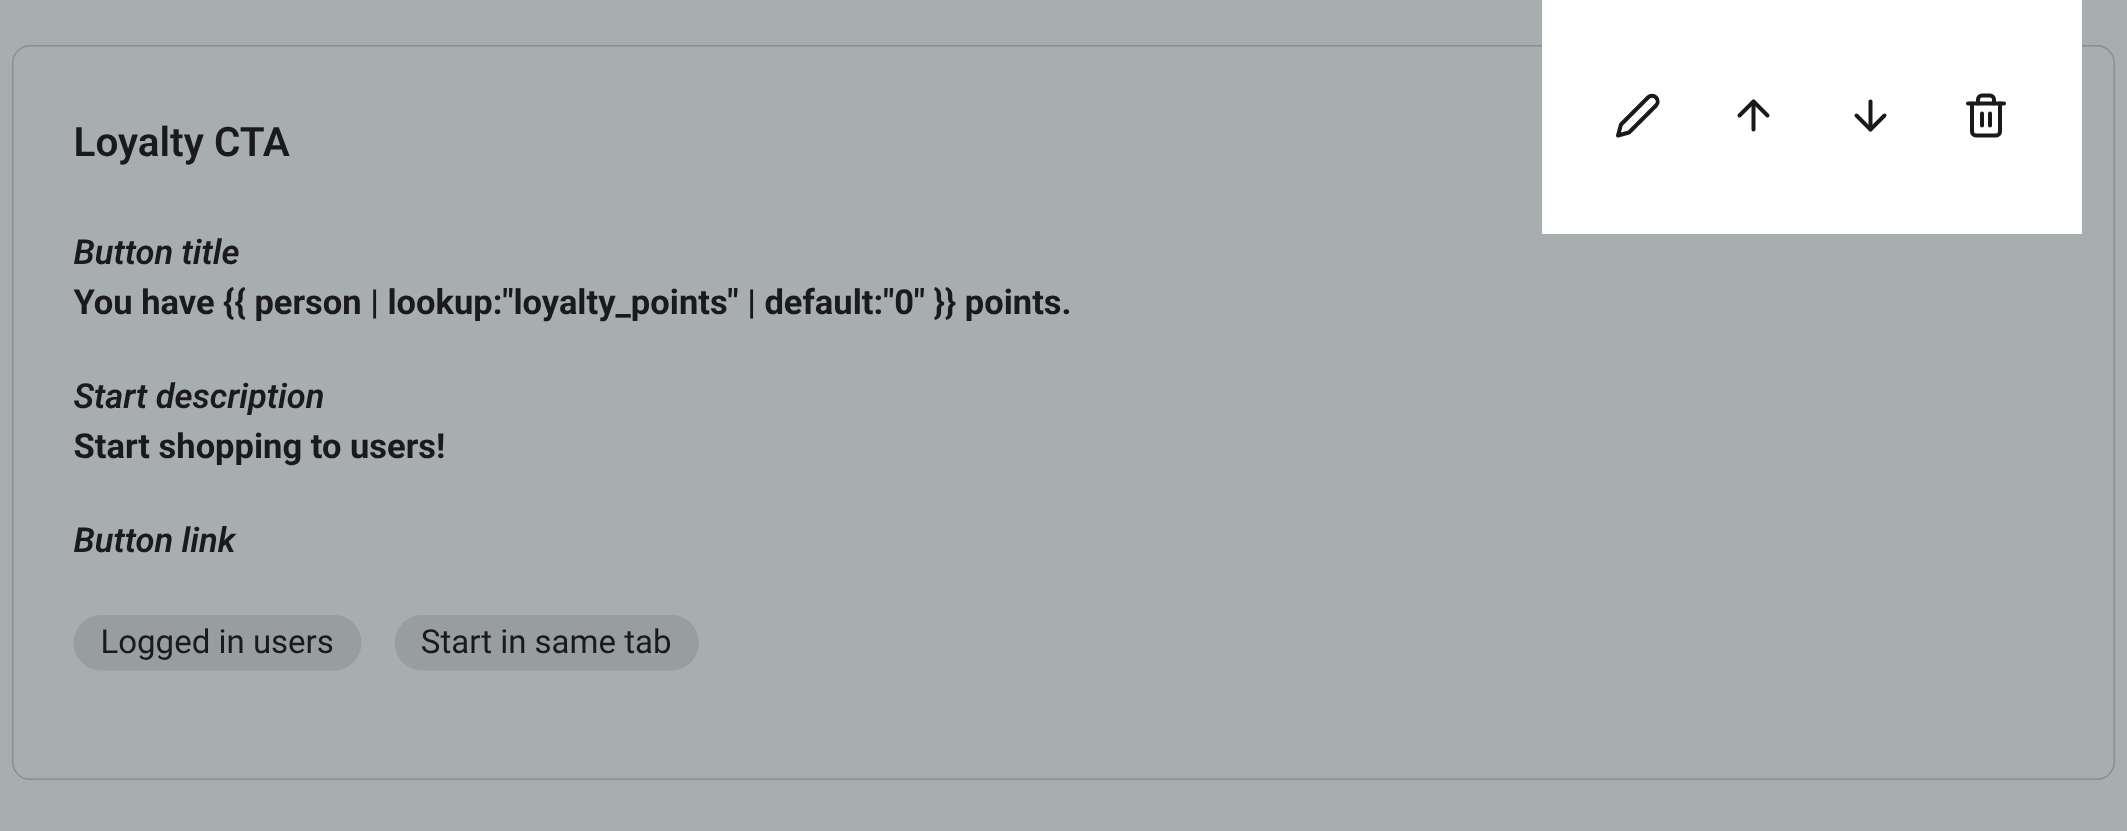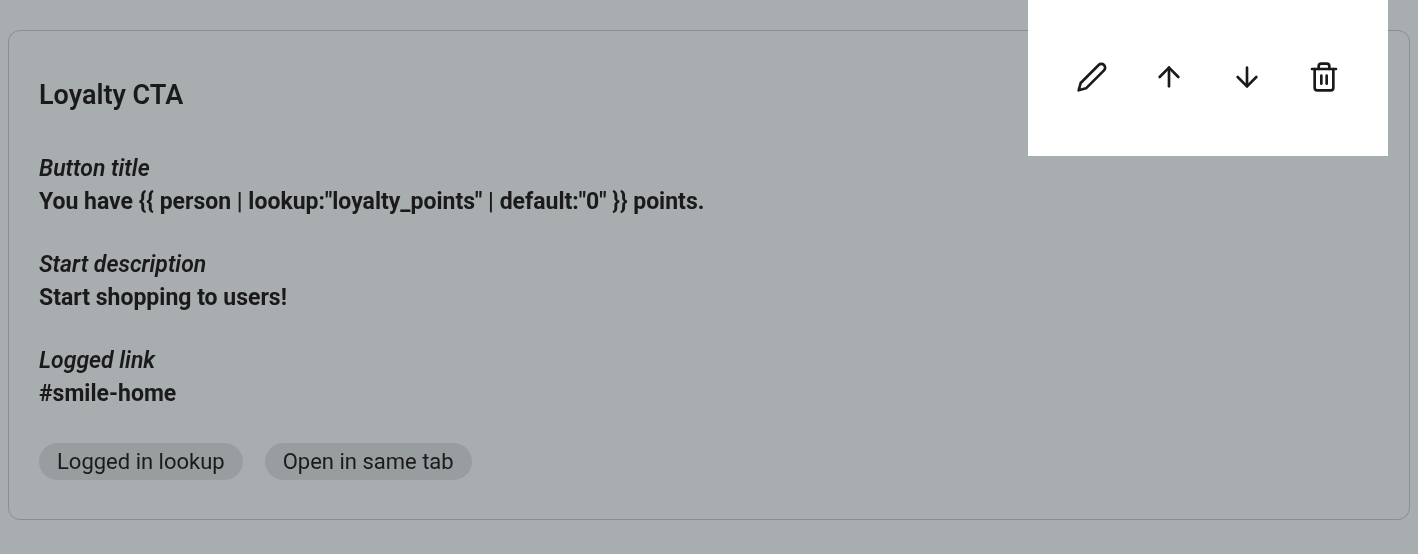--- a/index.html
+++ b/index.html
@@ -17,21 +17,21 @@
     }
     
     .card {
       position: absolute;
       top: 30px;
       left: 8px;
       right: 8px;
       bottom: 34px;
       border: 1px solid #888e92;
       border-radius: 12px;
-      padding: 48px 30px 30px 30px;
+      padding: 48px 30px 30px 40px;
     }
     
     .card-title {
       font-size: 27px;
       font-weight: 600;
       color: #1a1a1a;
       margin-bottom: 44px;
     }
     
     .field-group {
@@ -105,27 +105,26 @@
     <div class="field-label">Button title</div>
     <div class="field-value">You have {{ person | lookup:"loyalty_points" | default:"0" }} points.</div>
   </div>
 
   <div class="field-group">
     <div class="field-label">Start description</div>
     <div class="field-value">Start shopping to users!</div>
   </div>
 
   <div class="field-group">
-    <div class="field-label">Logged link</div>
-    <div class="field-value">#smile-home</div>
+    <div class="field-label">Button link</div>
   </div>
 
   <div class="tags">
-    <span class="tag">Logged in lookup</span>
-    <span class="tag">Open in same tab</span>
+    <span class="tag">Logged in users</span>
+    <span class="tag">Start in same tab</span>
   </div>
 </div>
 
 <div class="toolbar">
   <button class="toolbar-button" aria-label="edit">
     <span>
       <svg viewBox="0 0 24 24" fill="none" stroke="#1a1a1a" stroke-width="2" stroke-linecap="round" stroke-linejoin="round">
         <path d="M17 3a2.828 2.828 0 1 1 4 4L7.5 20.5 2 22l1.5-5.5L17 3z"></path>
       </svg>
     </span>

